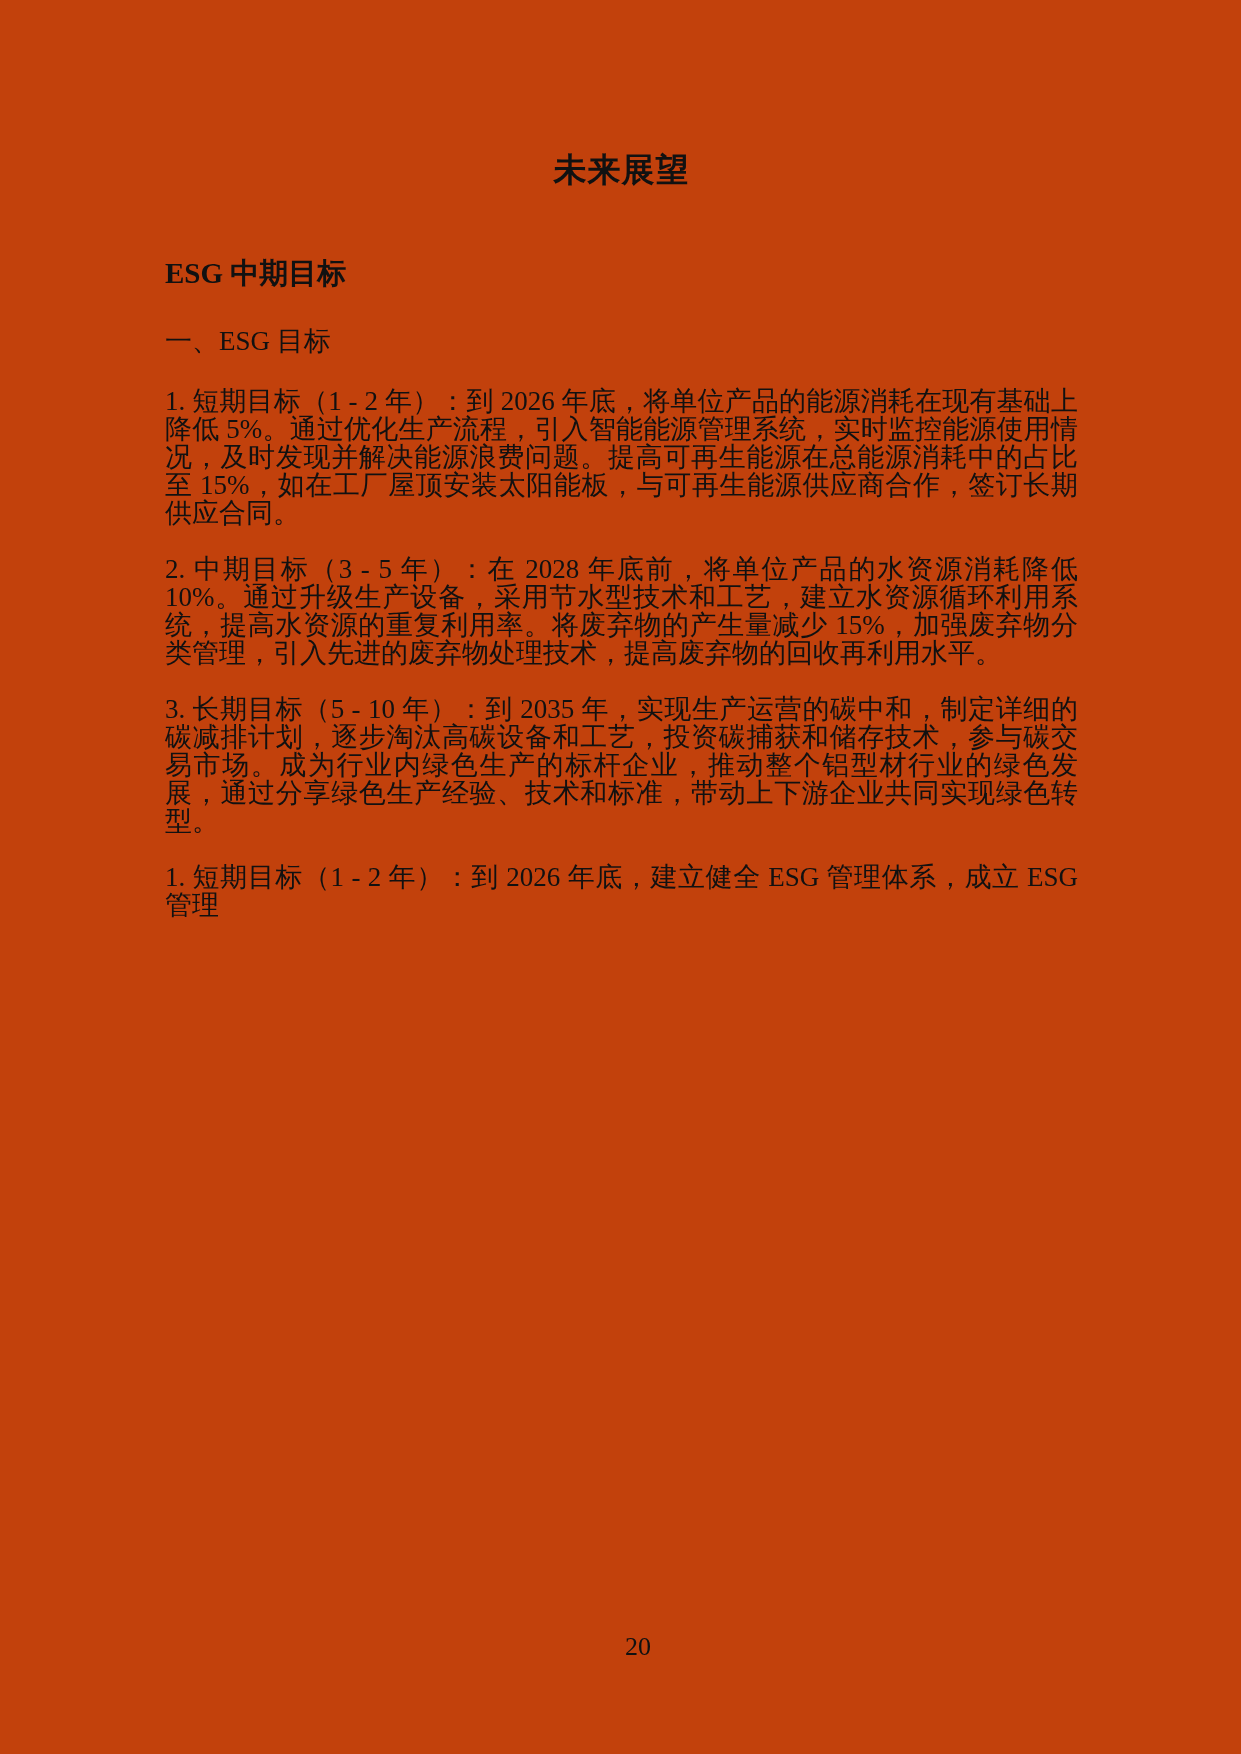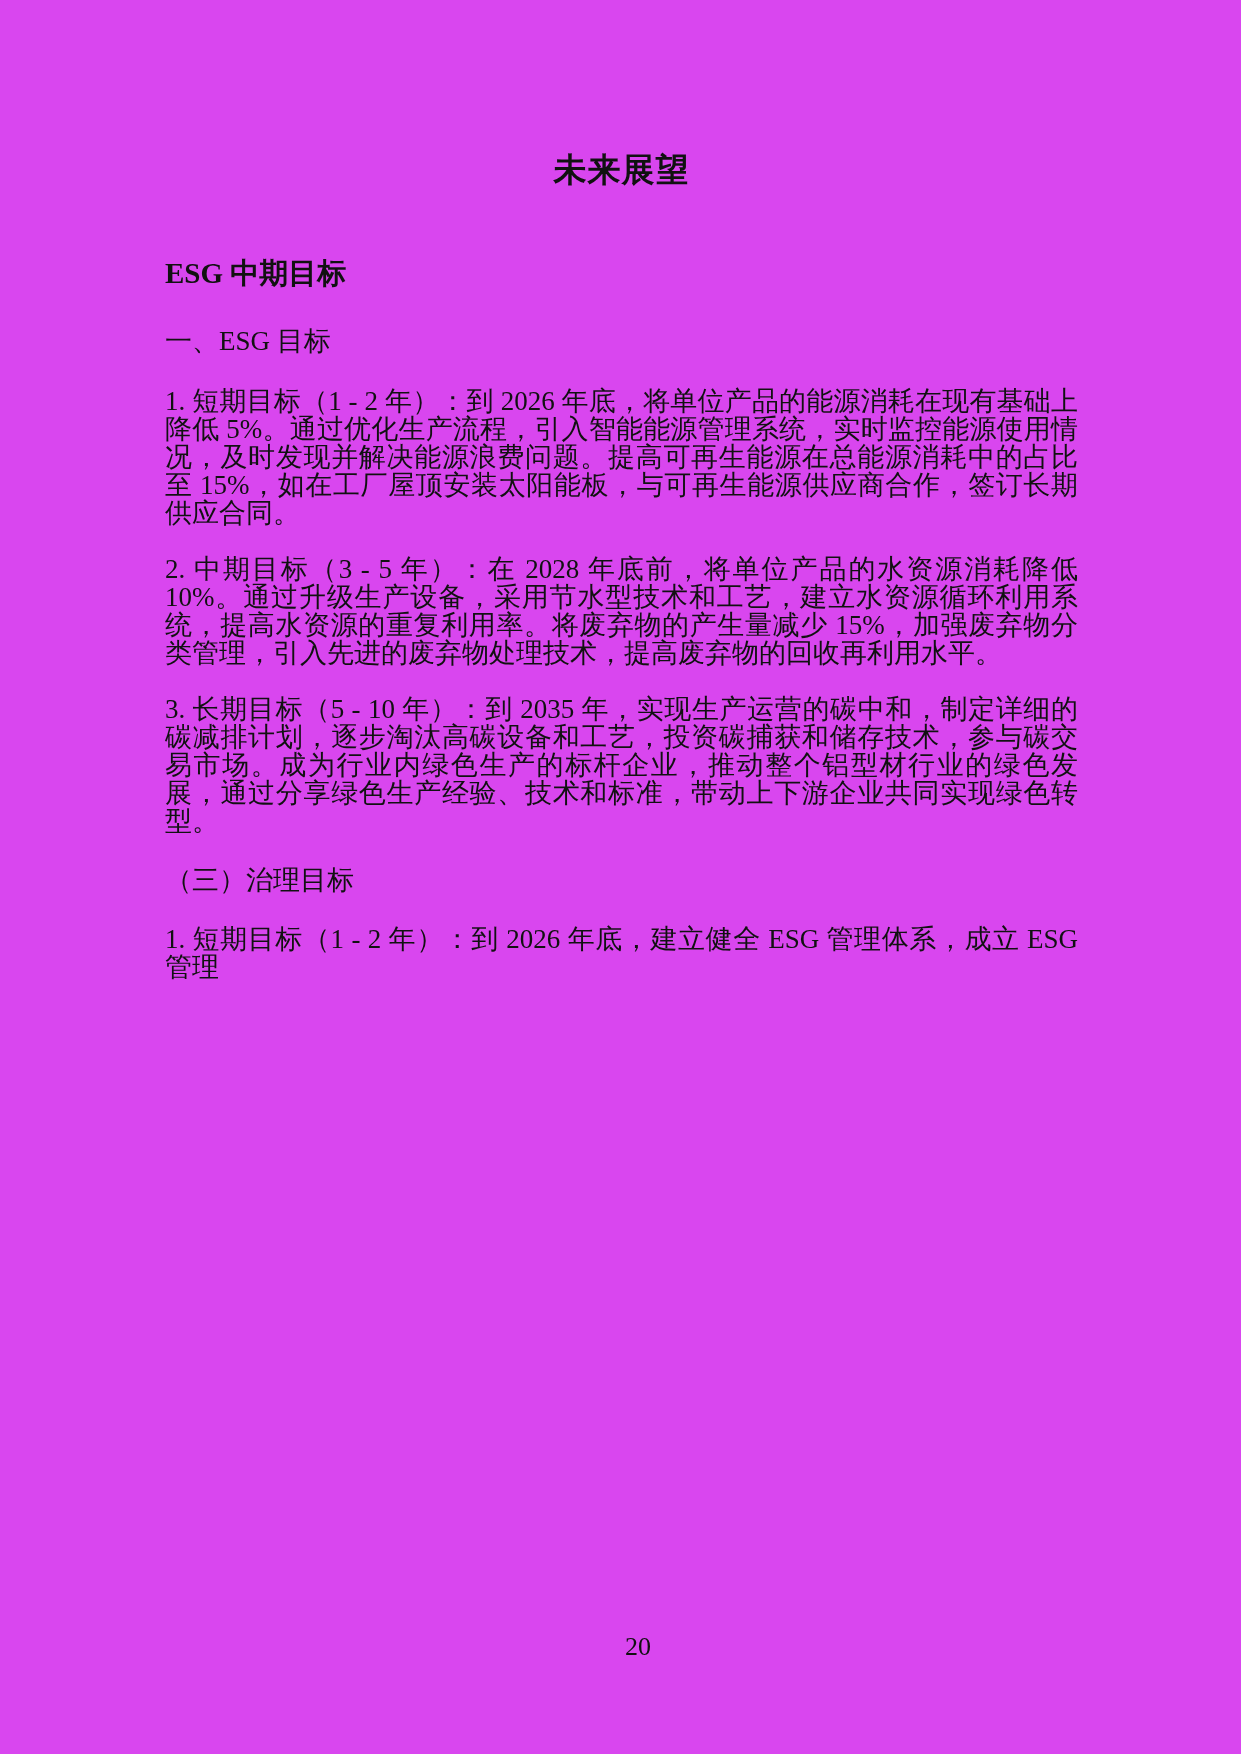--- a/index.html
+++ b/index.html
@@ -9,21 +9,21 @@
     height: 1754px;
     font-family: "Liberation Serif", "DejaVu Serif", serif;
     color: #111111;
     position: relative;
     overflow: hidden;
   }
   .page {
     position: relative;
     width: 1241px;
     height: 1754px;
-    background: #d946ef;
+    background: #c2410c;
     padding: 148px 163px 0 165px;
   }
   .doc-title {
     font-size: 33px;
     font-weight: bold;
     text-align: center;
     line-height: 44px;
     margin-bottom: 62px;
     letter-spacing: 1px;
   }
@@ -76,19 +76,18 @@
   <div>
     <div class="para">1. 短期目标（1 - 2 年）：到 2026 年底，将单位产品的能源消耗在现有基础上降低 5%。通过优化生产流程，引入智能能源管理系统，实时监控能源使用情况，及时发现并解决能源浪费问题。提高可再生能源在总能源消耗中的占比至 15%，如在工厂屋顶安装太阳能板，与可再生能源供应商合作，签订长期供应合同。</div>
     <div class="para">2. 中期目标（3 - 5 年）：在 2028 年底前，将单位产品的水资源消耗降低 10%。通过升级生产设备，采用节水型技术和工艺，建立水资源循环利用系统，提高水资源的重复利用率。将废弃物的产生量减少 15%，加强废弃物分类管理，引入先进的废弃物处理技术，提高废弃物的回收再利用水平。</div>
     <div class="para">3. 长期目标（5 - 10 年）：到 2035 年，实现生产运营的碳中和，制定详细的碳减排计划，逐步淘汰高碳设备和工艺，投资碳捕获和储存技术，参与碳交易市场。成为行业内绿色生产的标杆企业，推动整个铝型材行业的绿色发展，通过分享绿色生产经验、技术和标准，带动上下游企业共同实现绿色转型。</div>
   </div>
 
   <div>
   </div>
 
   <div>
-    <div class="subsection-title">（三）治理目标</div>
     <div class="para">1. 短期目标（1 - 2 年）：到 2026 年底，建立健全 ESG 管理体系，成立 ESG 管理</div>
   </div>
 
   <div class="page-footer">20</div>
 
 </div>
 
 </body></html>

